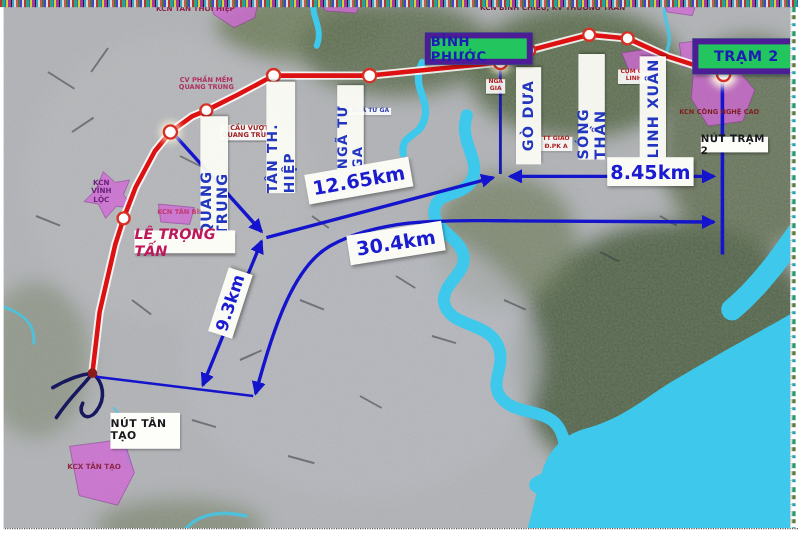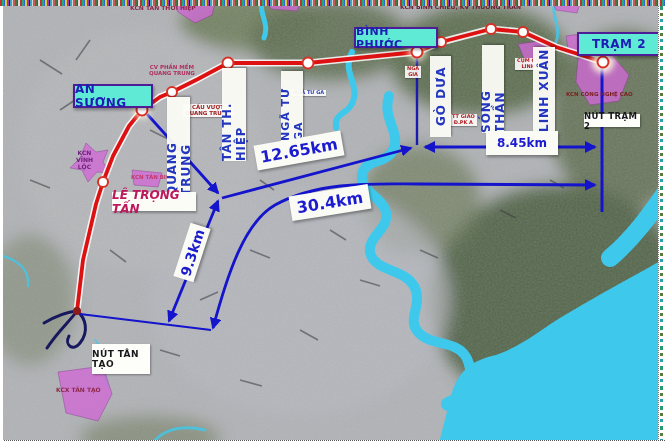--- a/index.html
+++ b/index.html
@@ -10,21 +10,21 @@
   .colorstrip{position:absolute;left:0;top:0;width:665px;height:6px;z-index:40;
     background:repeating-linear-gradient(90deg,#b33 0 2px,#2a7 2px 4px,#36c 4px 5px,#dc3 5px 7px,#a3a 7px 9px,#222 9px 10px,#3ab 10px 12px,#d7d7d7 12px 13px,#c55 13px 15px,#474 15px 17px,#44c 17px 18px,#ddd 18px 20px);}
   .rightstrip{position:absolute;right:0;top:6px;width:6px;height:441px;z-index:40;background:#fff;
     border-left:1px dotted #7a7a7a;}
   .rightstrip::after{content:"";position:absolute;left:1px;top:0;width:3px;height:100%;
     background:repeating-linear-gradient(180deg,#2a9a70 0 4px,#fff 4px 7px,#5a7a3a 7px 10px,#fff 10px 13px,#2aa0b0 13px 16px,#fff 16px 20px);}
   .botmargin{position:absolute;left:0;bottom:0;width:665px;height:6px;background:#fff;z-index:40;
     border-top:1px dotted #555;}
   .leftmargin{position:absolute;left:0;top:6px;width:3px;height:441px;background:#fff;z-index:40;}
 
-  .ylabel{position:absolute;z-index:30;background:#5eead4;border:2px solid #4c1d95;
+  .ylabel{position:absolute;z-index:30;background:#22c55e;border:5px solid #4c1d95;
     color:#1d1db5;font-weight:bold;display:flex;align-items:center;justify-content:center;
     box-shadow:1px 2px 3px rgba(0,0,0,.35);letter-spacing:.5px;}
   .wlabel{position:absolute;z-index:30;background:#fcfcf7;color:#be185d;font-weight:bold;
     display:flex;align-items:center;justify-content:center;box-shadow:1px 2px 2px rgba(0,0,0,.3);font-style:italic;}
   .jlabel{position:absolute;z-index:30;background:#fdfdfa;color:#17181c;font-weight:bold;
     display:flex;align-items:center;justify-content:center;box-shadow:1px 1px 2px rgba(0,0,0,.35);
     letter-spacing:.4px;margin-top:38px;}
   .dist{position:absolute;z-index:29;background:#fbfbf6;color:#1b1bd0;font-weight:bold;
     display:flex;align-items:center;justify-content:center;box-shadow:1px 2px 3px rgba(0,0,0,.35);}
   .vstation{position:absolute;z-index:28;background:rgba(252,252,246,.95);color:#2336c0;
@@ -166,39 +166,38 @@
       <circle cx="308" cy="63" r="5.5"></circle>
       <circle cx="417" cy="52" r="5.5"></circle>
       <circle cx="441" cy="42" r="5"></circle>
       <circle cx="491" cy="29" r="5"></circle>
       <circle cx="523" cy="32" r="5"></circle>
       <circle cx="603" cy="62" r="5.5"></circle>
     </g>
     <circle cx="77" cy="311" r="4" fill="#8b1a1a"></circle>
   </svg>
 
-  <div class="ylabel" style="left:73px;top:84px;width:76px;height:20px;font-size:12px;">AN SƯƠNG</div>
   <div class="ylabel" style="left:354px;top:27px;width:80px;height:17px;font-size:11px;">BÌNH PHƯỚC</div>
   <div class="ylabel" style="left:577px;top:32px;width:80px;height:20px;font-size:12px;">TRẠM 2</div>
 
   <div class="vstation" style="left:167px;top:97px;width:23px;height:99px;">QUANG TRUNG</div>
   <div class="vstation" style="left:222px;top:68px;width:24px;height:93px;font-size:11.5px;">TÂN TH. HIỆP</div>
   <div class="vstation" style="left:281px;top:71px;width:22px;height:70px;font-size:11px;">NGÃ TƯ GA</div>
   <div class="vstation" style="left:430px;top:56px;width:21px;height:81px;">GÒ DƯA</div>
   <div class="vstation" style="left:482px;top:45px;width:22px;height:88px;">SÓNG THẦN</div>
   <div class="vstation" style="left:533px;top:47px;width:22px;height:86px;">LINH XUÂN</div>
 
   <div class="wlabel" style="left:112px;top:192px;width:84px;height:19px;font-size:12px;">LÊ TRỌNG TẤN</div>
 
   <div class="jlabel" style="left:92px;top:306px;width:58px;height:30px;font-size:9px;">NÚT TÂN TẠO</div>
   <div class="jlabel" style="left:584px;top:76px;width:56px;height:13px;font-size:8.5px;">NÚT TRẠM 2</div>
 
   <div class="dist" style="left:255px;top:138px;width:88px;height:25px;font-size:16px;transform:rotate(-10deg);">12.65km</div>
   <div class="dist" style="left:290px;top:190px;width:80px;height:25px;font-size:16px;transform:rotate(-9deg);">30.4km</div>
-  <div class="dist" style="left:486px;top:131px;width:72px;height:24px;font-size:12px;">8.45km</div>
+  <div class="dist" style="left:506px;top:131px;width:72px;height:24px;font-size:16px;">8.45km</div>
   <div class="dist" style="left:164px;top:242px;width:56px;height:21px;font-size:14px;transform:rotate(-72deg);">9.3km</div>
 
   <div class="tinytext" style="left:130px;top:5px;font-size:6px;color:#8e2448;">KCN TÂN THỚI HIỆP</div>
   <div class="tinytext" style="left:400px;top:4px;font-size:6px;color:#6f2038;">KCN BÌNH CHIỂU, KV THƯƠNG TRẤN</div>
   <div class="tinytext" style="left:149px;top:64px;font-size:5.5px;color:#b03060;">CV PHẦN MỀM
 QUANG TRUNG</div>
   <div class="tinytext tinybox" style="left:183px;top:104px;font-size:5.5px;color:#a02020;">CẦU VƯỢT
 QUANG TRUNG</div>
   <div class="tinytext" style="left:76px;top:150px;font-size:6px;color:#6a1f7a;">KCN
 VĨNH

